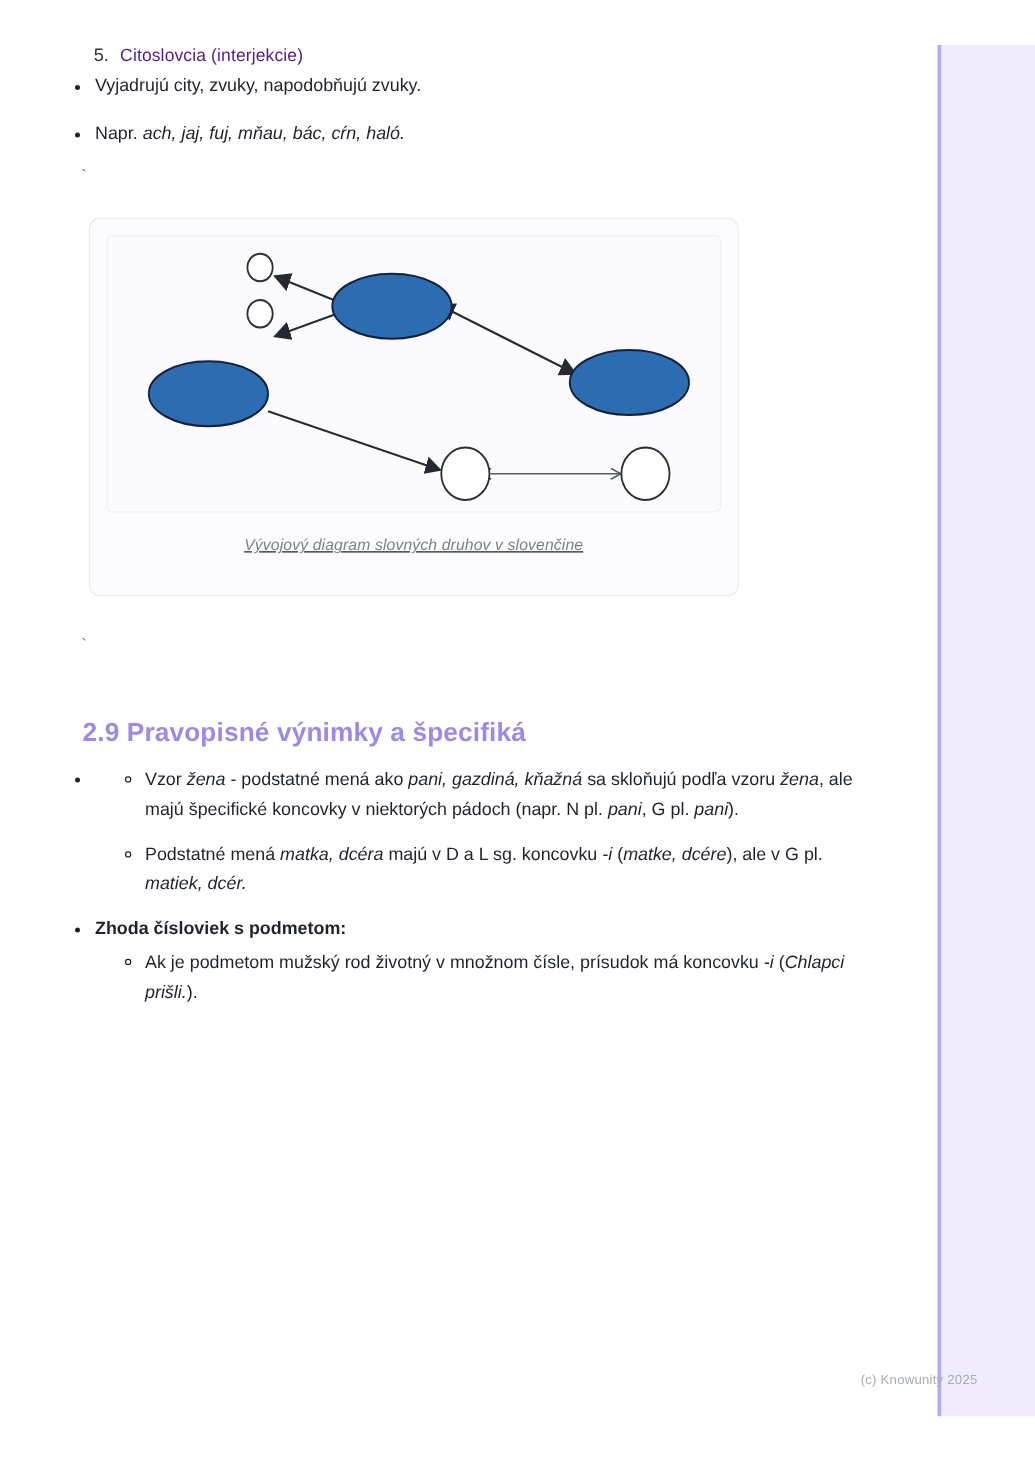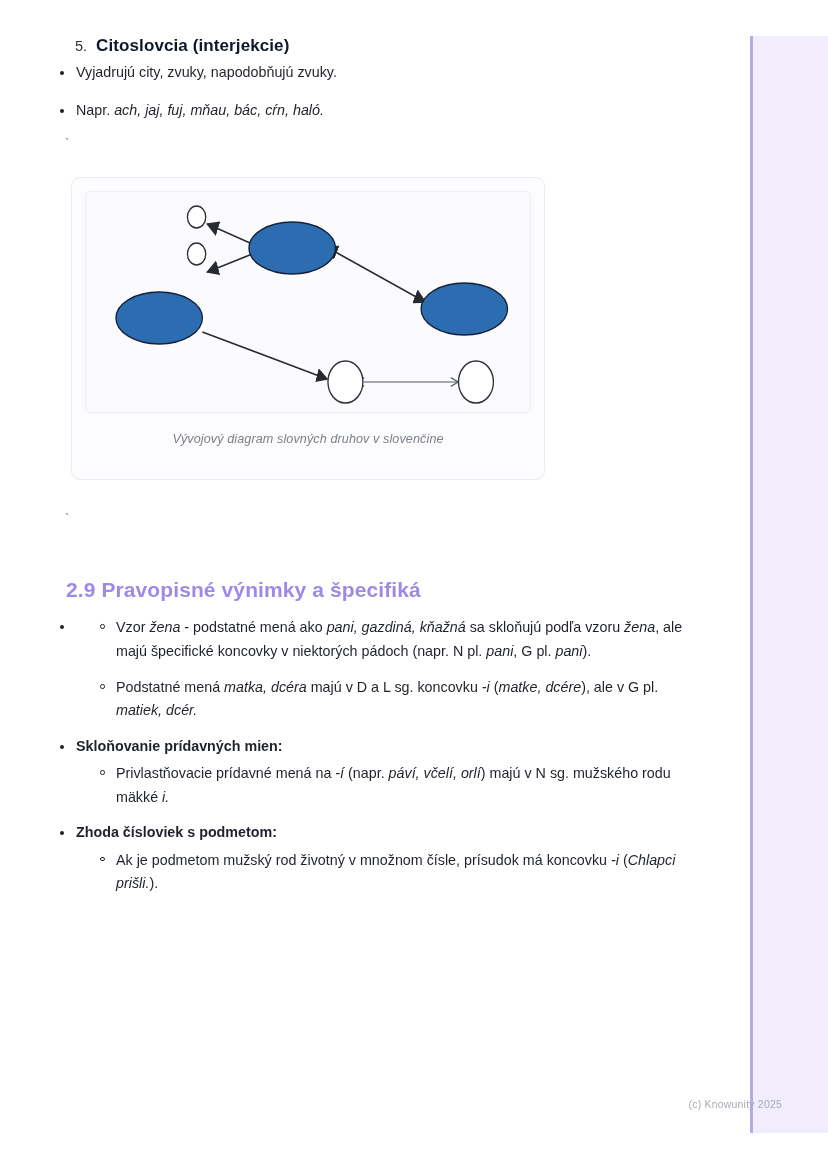--- a/index.html
+++ b/index.html
@@ -45,23 +45,23 @@
     align-items: baseline;
     gap: 9px;
     margin: 0 0 6px 19px;
   }
   .num-head .num {
     font-size: 14.5px;
     color: #2c3138;
     flex: none;
   }
   .num-head .txt {
-    font-size: 17px;
-    font-weight: bold;
-    color: #0f172a;
+    font-size: 14px;
+    font-weight: normal;
+    color: #4c1d95;
     letter-spacing: .1px;
   }
 
   
   ul.lvl1 {
     list-style: none;
     margin: 0;
     padding: 0;
   }
   ul.lvl1 > li {
@@ -115,27 +115,28 @@
     font-size: 13px;
     color: #6c727c;
     margin-left: 9px;
     line-height: 1;
     height: 14px;
   }
 
   
   #diagram-card {
     margin: 26px 0 0 15px;
-    width: 474px;
+    width: 520px;
     height: 303px;
     background: #fcfcfe;
     border: 1px solid #eceaf4;
     border-radius: 9px;
     box-sizing: border-box;
     padding: 13px 13px 0 13px;
+    text-decoration: underline;
   }
   #diagram-inner {
     width: 100%;
     height: 222px;
     background: #fbfbfd;
     border: 1px solid #f0eef6;
     border-radius: 5px;
     box-sizing: border-box;
     overflow: hidden;
   }
@@ -257,29 +258,20 @@
           vzoru <em>žena</em>, ale majú špecifické koncovky v niektorých pádoch (napr. N pl.
           <em>pani</em>, G pl. <em>pani</em>).
         </li>
         <li>
           Podstatné mená <em>matka, dcéra</em> majú v D a L sg. koncovku <em>-i</em> (<em>matke, dcére</em>),
           ale v G pl. <em>matiek, dcér.</em>
         </li>
       </ul>
     </li>
 
-    <li class="gap">
-      <span class="lbl">Skloňovanie prídavných mien:</span>
-      <ul class="lvl2">
-        <li>
-          Privlastňovacie prídavné mená na <em>-í</em> (napr. <em>páví, včelí, orlí</em>) majú v N sg.
-          mužského rodu mäkké <em>i.</em>
-        </li>
-      </ul>
-    </li>
 
 
     <li class="gap">
       <span class="lbl">Zhoda čísloviek s podmetom:</span>
       <ul class="lvl2">
         <li>
           Ak je podmetom mužský rod životný v množnom čísle, prísudok má
           koncovku <em>-i</em> (<em>Chlapci prišli.</em>).
         </li>
       </ul>

